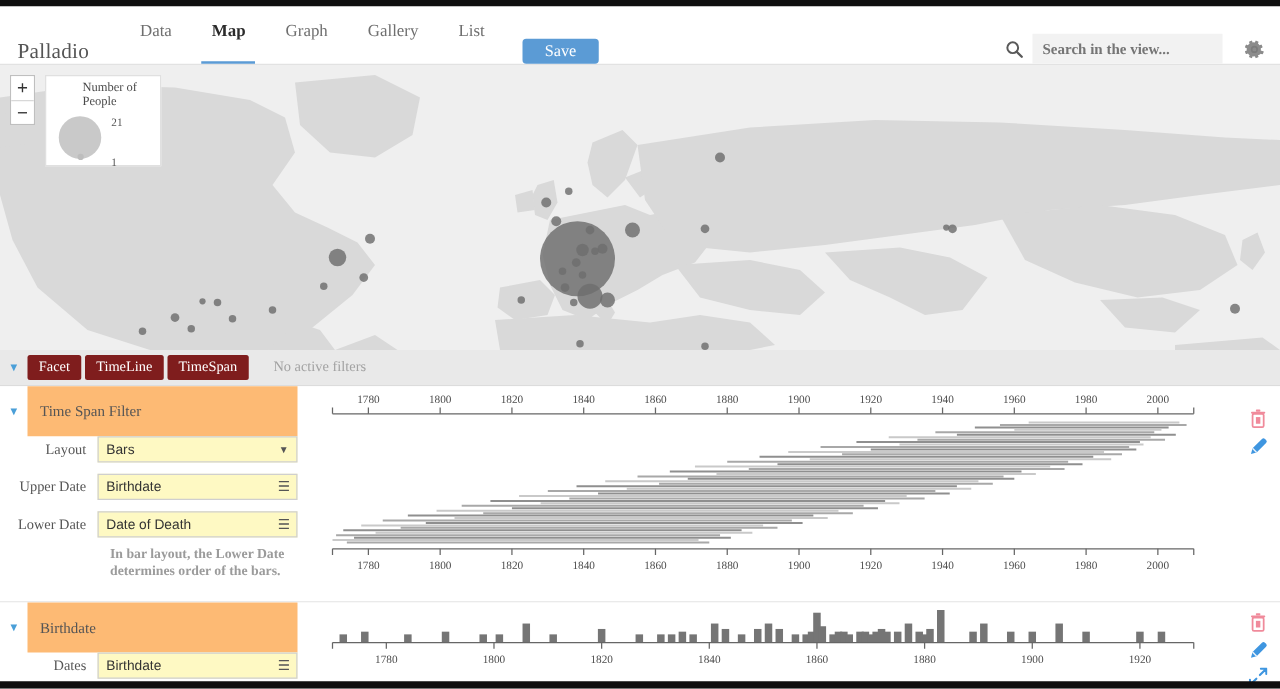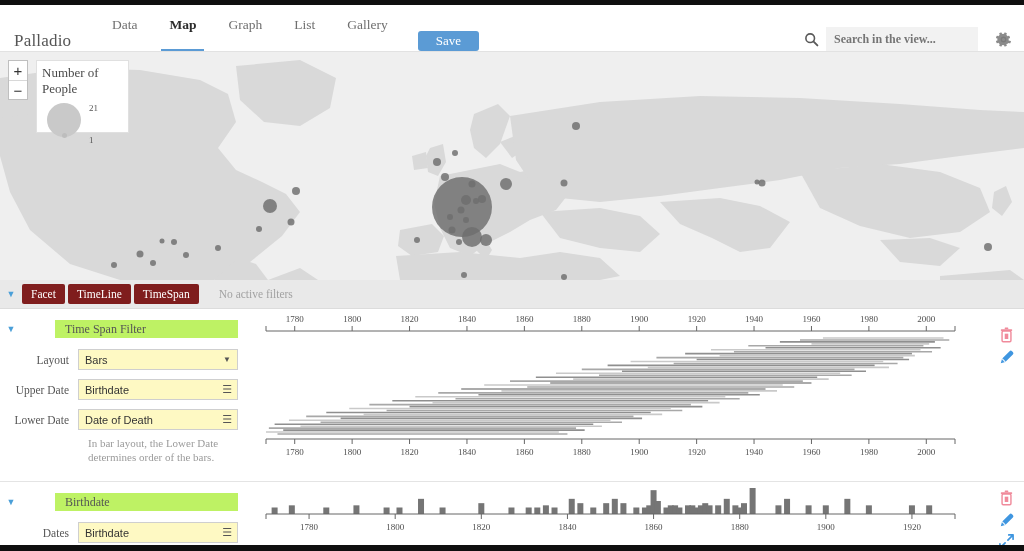--- a/index.html
+++ b/index.html
@@ -69,21 +69,21 @@
   .zoom-btn {
     height: 19px; display: flex; align-items: center; justify-content: center;
     font-size: 15px; color: #333; cursor: pointer; background: #fff;
     font-family: "Liberation Sans", sans-serif;
   }
   .zoom-btn.minus { border-top: 1px solid #d8d8d8; }
   .legend {
     position: absolute; top: 8px; left: 36px; width: 93px; height: 73px;
     background: #fff; border: 1px solid #e0e0e0; z-index: 5;
   }
-  .legend-title { font-size: 13px; color: #4a4a4a; padding: 4px 0 0 5px; }
+  .legend-title { font-size: 10px; color: #4a4a4a; padding: 4px 0 0 5px; margin-left: 24px; }
   .legend-body { position: relative; height: 52px; }
   .legend-circle-big {
     position: absolute; left: 10px; top: 6px; width: 34px; height: 34px;
     border-radius: 50%; background: #c9c9c9;
   }
   .legend-circle-small {
     position: absolute; left: 25px; top: 36px; width: 5px; height: 5px;
     border-radius: 50%; background: #bdbdbd;
   }
   .legend-max { position: absolute; left: 52px; top: 6px; font-size: 9px; color: #555; }
@@ -107,41 +107,42 @@
   }
   .nofilters { font-size: 11.5px; color: #a2a2a2; margin-left: 17px; }
 
   
   .panel { position: absolute; left: 0; width: 1024px; background: #fff; }
   .panel-side { position: absolute; left: 0; top: 0; width: 250px; }
   .panel-head {
     display: flex; align-items: center; height: 22px; margin: 9px 12px 0 0;
   }
   .panel-head-bar {
-    flex: 1; background: #bef264; height: 18px; display: flex; align-items: center;
-    padding-left: 10px; font-size: 12px; color: #555; margin-left: 33px;
+    flex: 1; background: #fdba74; height: 40px; display: flex; align-items: center;
+    padding-left: 10px; font-size: 12px; color: #555;
   }
   .form-row {
     display: flex; align-items: center; margin: 9px 12px 0 0; height: 21px;
   }
   .form-label {
     width: 78px; text-align: right; font-size: 11.5px; color: #565656;
     padding-right: 9px;
   }
   .form-ctrl {
     flex: 1; height: 21px; border: 1px solid #cfcfcf; background: #fef9c3;
     display: flex; align-items: center; padding: 0 6px; font-size: 11px;
     color: #333; font-family: "Liberation Sans", sans-serif; cursor: pointer;
   }
   .form-ctrl .val { flex: 1; }
   .form-ctrl .caret { font-size: 8px; color: #555; }
   .form-ctrl .hamb { font-size: 11px; color: #555; letter-spacing: -1px; }
   .hint {
     margin: 6px 12px 0 88px; font-size: 11px; color: #9b9b9b;
     line-height: 14px;
+    font-weight: bold;
   }
 
   .panel-main { position: absolute; left: 250px; top: 0; width: 745px; }
   .side-icons {
     position: absolute; right: 4px; top: 0; width: 24px;
     display: flex; flex-direction: column; align-items: center;
   }
   .side-icon { width: 18px; height: 18px; margin-top: 4px; cursor: pointer; }
 
   .divider {
@@ -173,24 +174,24 @@
       <div class="nav-tab">
         <span>Data</span>
       </div>
       <div class="nav-tab active">
         <span>Map</span>
       </div>
       <div class="nav-tab">
         <span>Graph</span>
       </div>
       <div class="nav-tab">
+        <span>Gallery</span>
+      </div>
+      <div class="nav-tab">
         <span>List</span>
-      </div>
-      <div class="nav-tab">
-        <span>Gallery</span>
       </div>
     </div>
 
     <button class="save-btn">Save</button>
 
     <div class="header-right">
       <div class="search-icon">
         <svg width="15" height="15" viewBox="0 0 16 16">
           <circle cx="6.6" cy="6.6" r="4.6" fill="none" stroke="#5a5a5a" stroke-width="1.7"></circle>
           <line x1="10" y1="10" x2="14.3" y2="14.3" stroke="#5a5a5a" stroke-width="2" stroke-linecap="round"></line>

